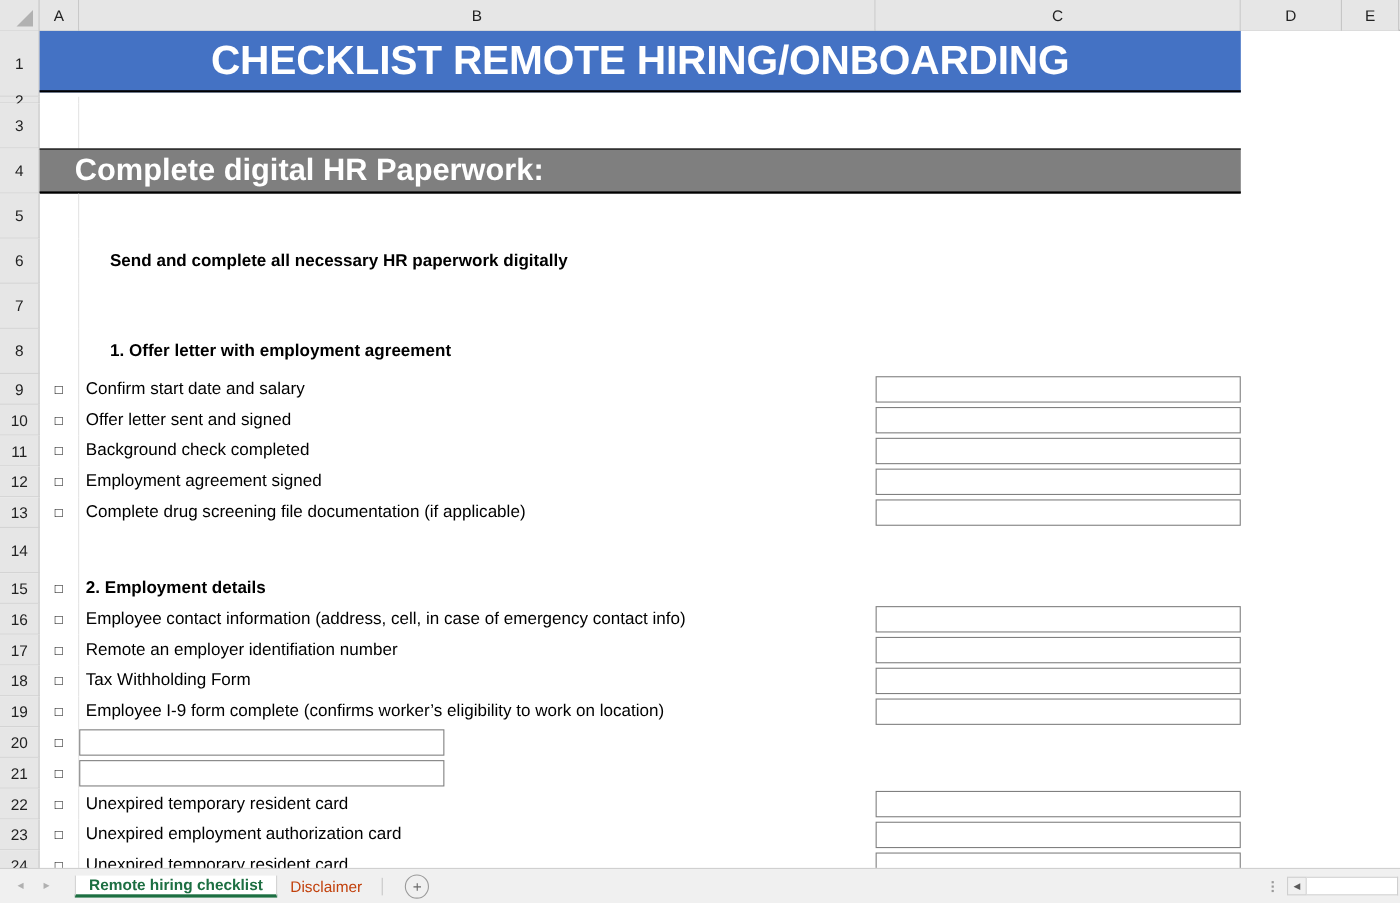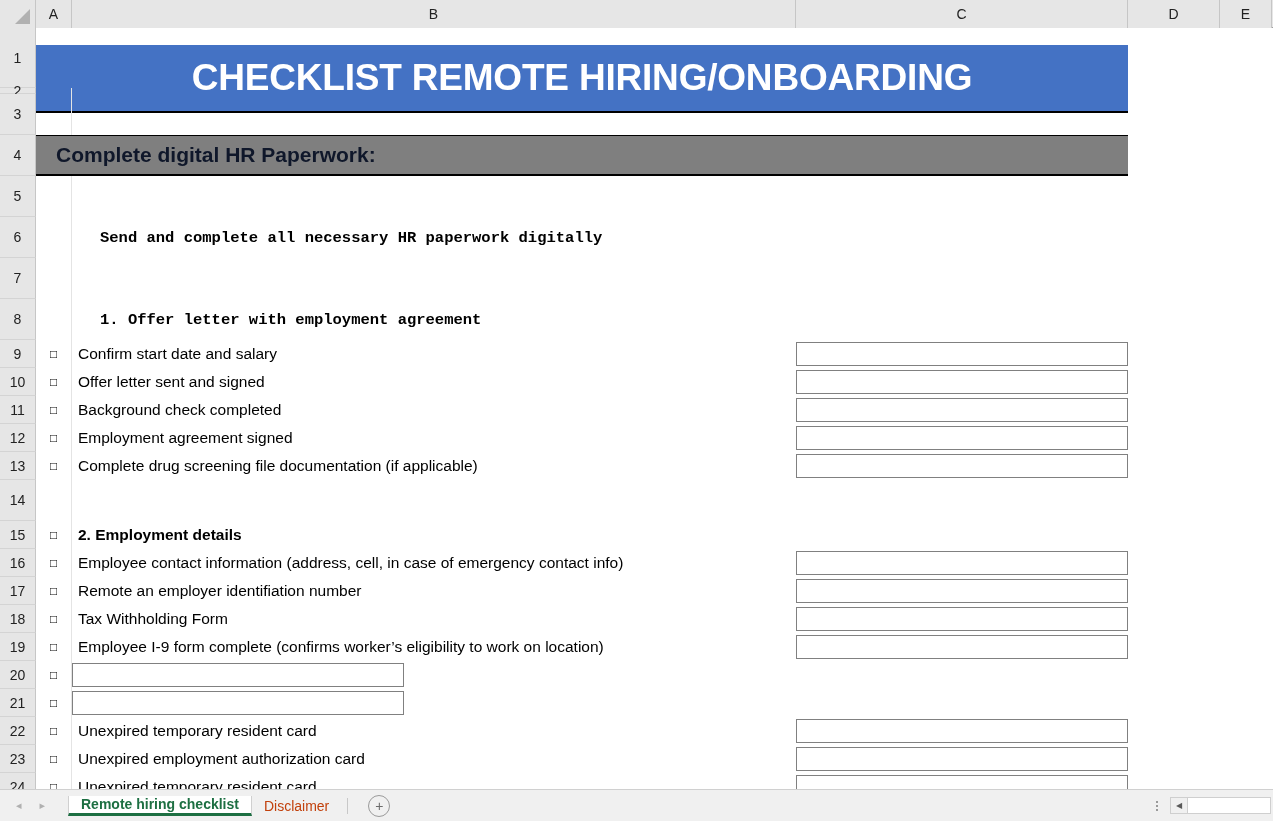--- a/index.html
+++ b/index.html
@@ -97,49 +97,48 @@
     line-height: 1;
     color: #000;
   }
 
   
   .row-title {
     height: 60px;
   }
   .title-banner {
     position: absolute; left: 0; top: 0;
-    width: 1092px; height: 68px;
+    width: 1092px; height: 56px;
     background: #4472c4;
     display: flex; align-items: center; justify-content: center;
     color: #ffffff;
     font-size: 37px;
     font-weight: bold;
     letter-spacing: -0.2px;
     border-bottom: 2px solid #000;
-    margin-top: 17px;
   }
   .row-thin { height: 6px; }
   .row-tall { height: 41px; }
   .row-std  { height: 28px; }
 
   .section-banner {
     position: absolute; left: 0; top: 0;
     width: 1092px; height: 41px;
     background: #7f7f7f;
     display: flex; align-items: center;
-    padding-left: 20px;
-    color: #0f172a;
-    font-size: 21px;
+    padding-left: 32px;
+    color: #ffffff;
+    font-size: 28px;
     font-weight: bold;
     border-bottom: 2px solid #000;
     border-top: 1px solid #000;
   }
 
   .bold { font-weight: bold; }
-  .indent { padding-left: 28px; font-family: Liberation Mono, monospace; }
+  .indent { padding-left: 28px; }
 
   .boxcell {
     position: absolute;
     left: 0; top: 2px;
     width: 332px; height: 24px;
     border: 1px solid #808080;
     background: #ffffff;
   }
   .cell-c { position: relative; }
 

